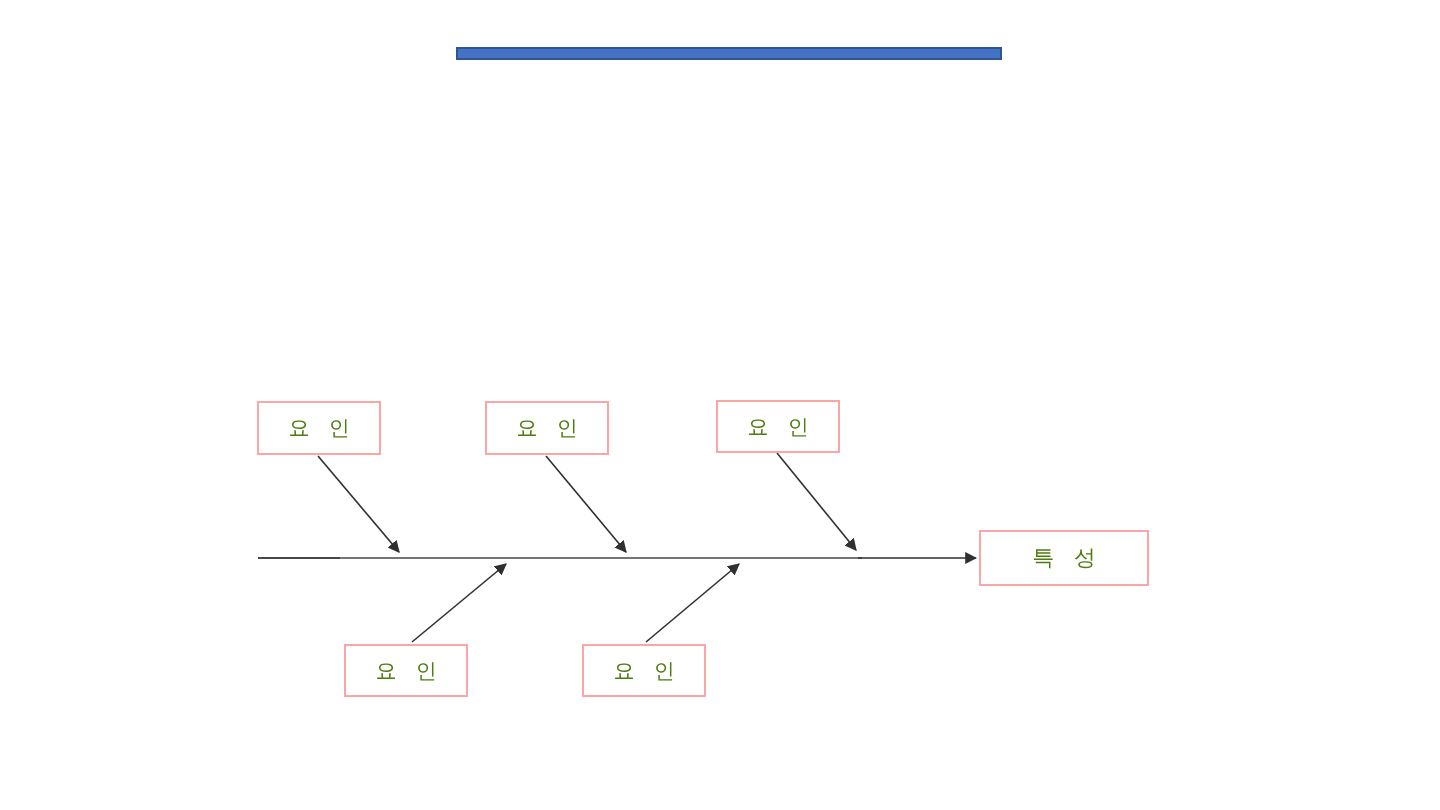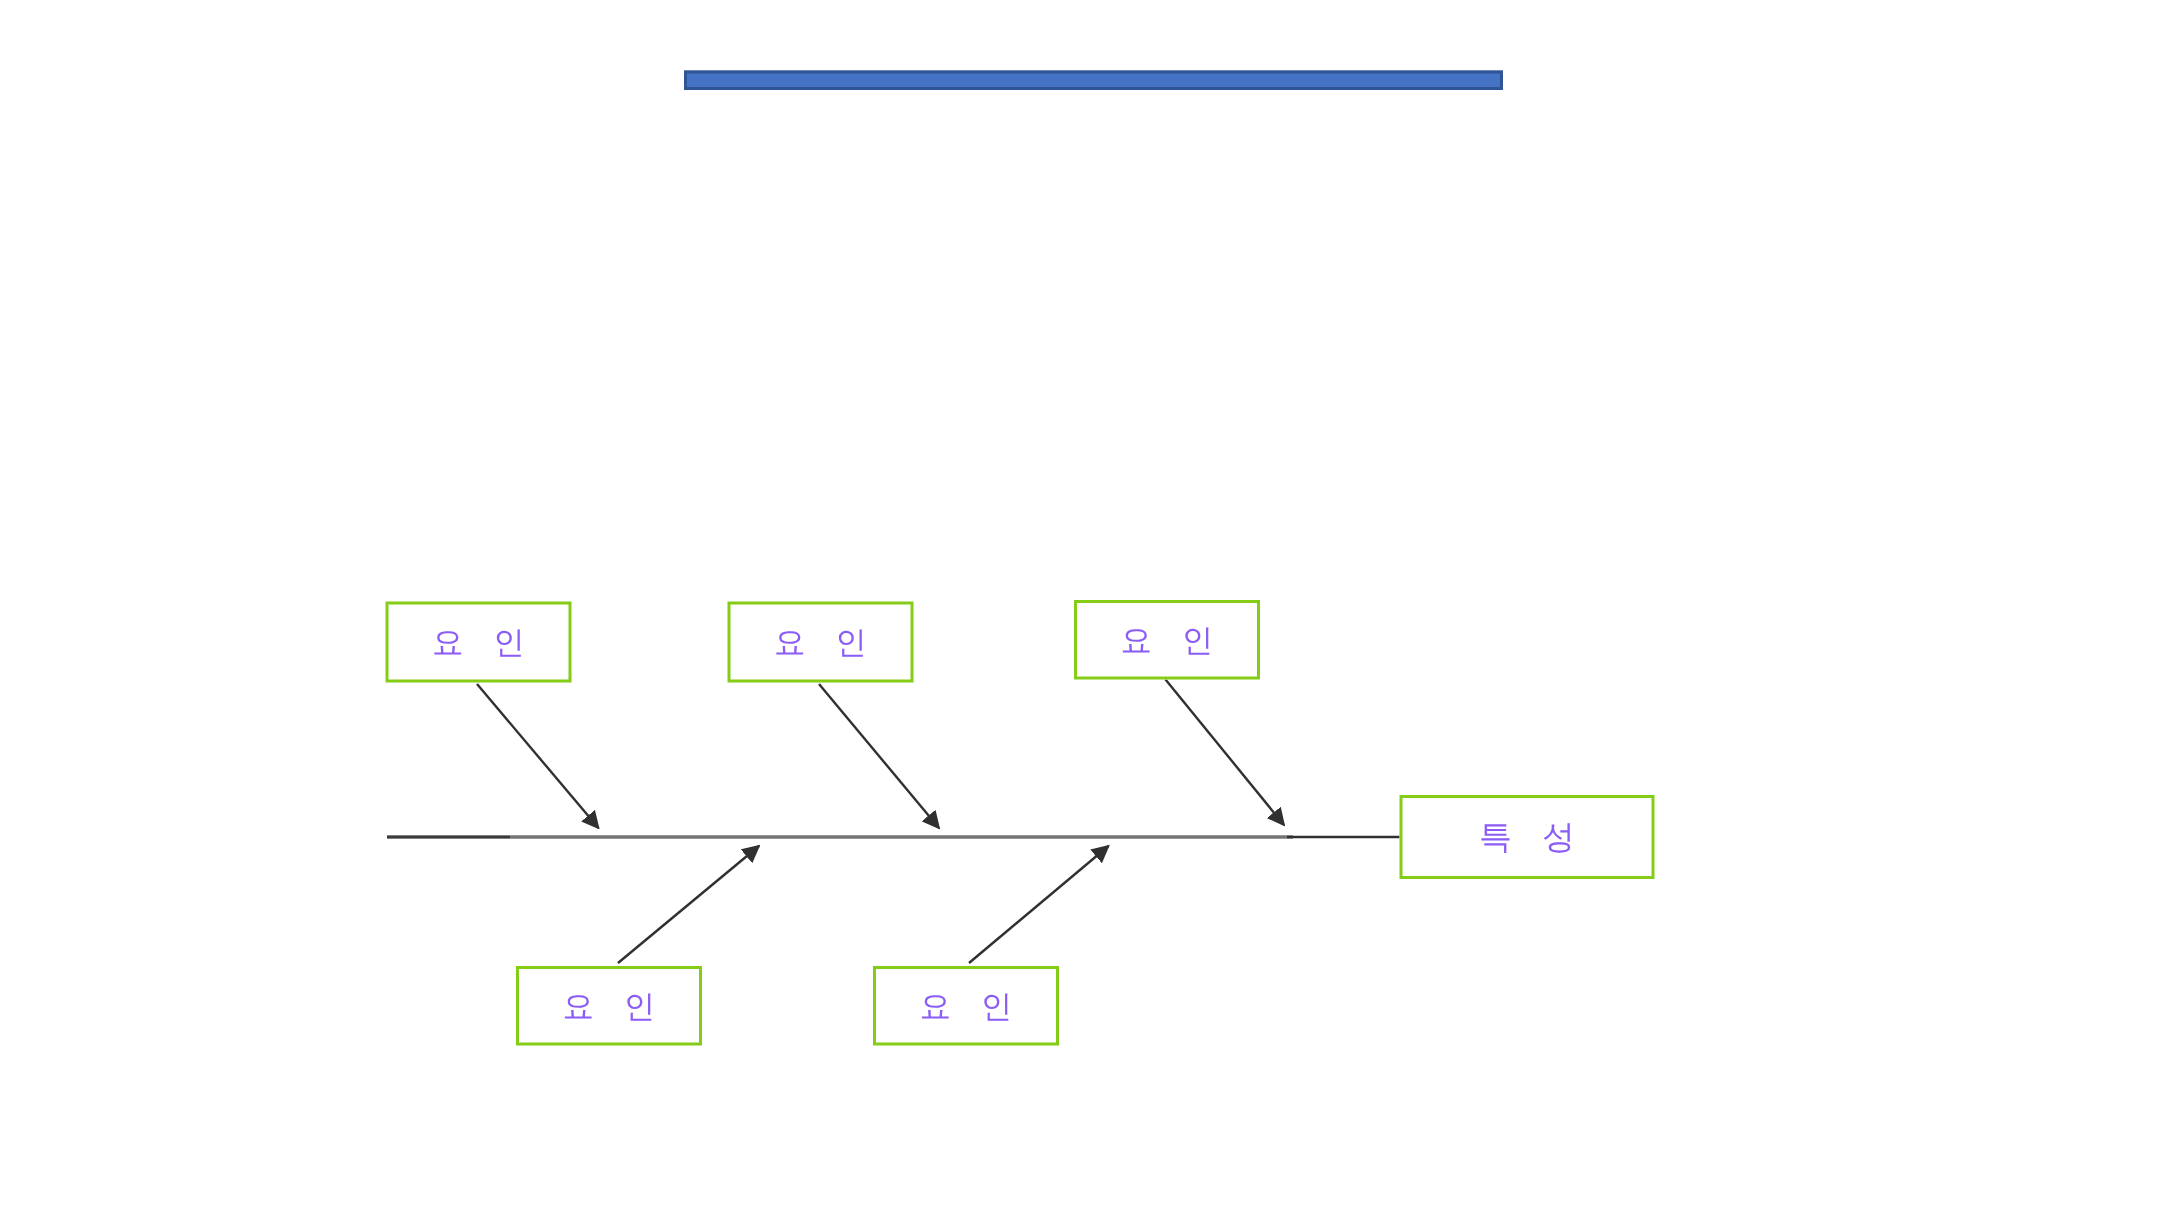--- a/index.html
+++ b/index.html
@@ -32,38 +32,39 @@
     position: absolute;
     left: 0;
     top: 0;
     width: 1440px;
     height: 810px;
     pointer-events: none;
   }
   .node {
     position: absolute;
     background: #ffffff;
-    border: 2px solid #84cc16;
+    border: 2px solid #fca5a5;
     display: flex;
     align-items: center;
     justify-content: center;
-    color: #8b5cf6;
+    color: #4d7c0f;
     font-size: 21px;
     letter-spacing: 7px;
     text-indent: 7px; 
     box-sizing: border-box;
+    font-family: Liberation Serif, serif;
   }
   .factor-box { width: 124px; height: 54px; }
   .factor-1 { left: 257px; top: 401px; }
   .factor-2 { left: 485px; top: 401px; }
   .factor-3 { left: 716px; top: 400px; height: 53px; }
   .factor-4 { left: 344px; top: 644px; height: 53px; }
   .factor-5 { left: 582px; top: 644px; height: 53px; }
   .effect-box {
-    left: 933px; top: 530px;
+    left: 979px; top: 530px;
     width: 170px; height: 56px;
     font-size: 22px;
   }
   .result-label {
     position: absolute;
     left: 985px;
     top: 615px;
     width: 170px;
     text-align: center;
     color: #1a1a1a;

